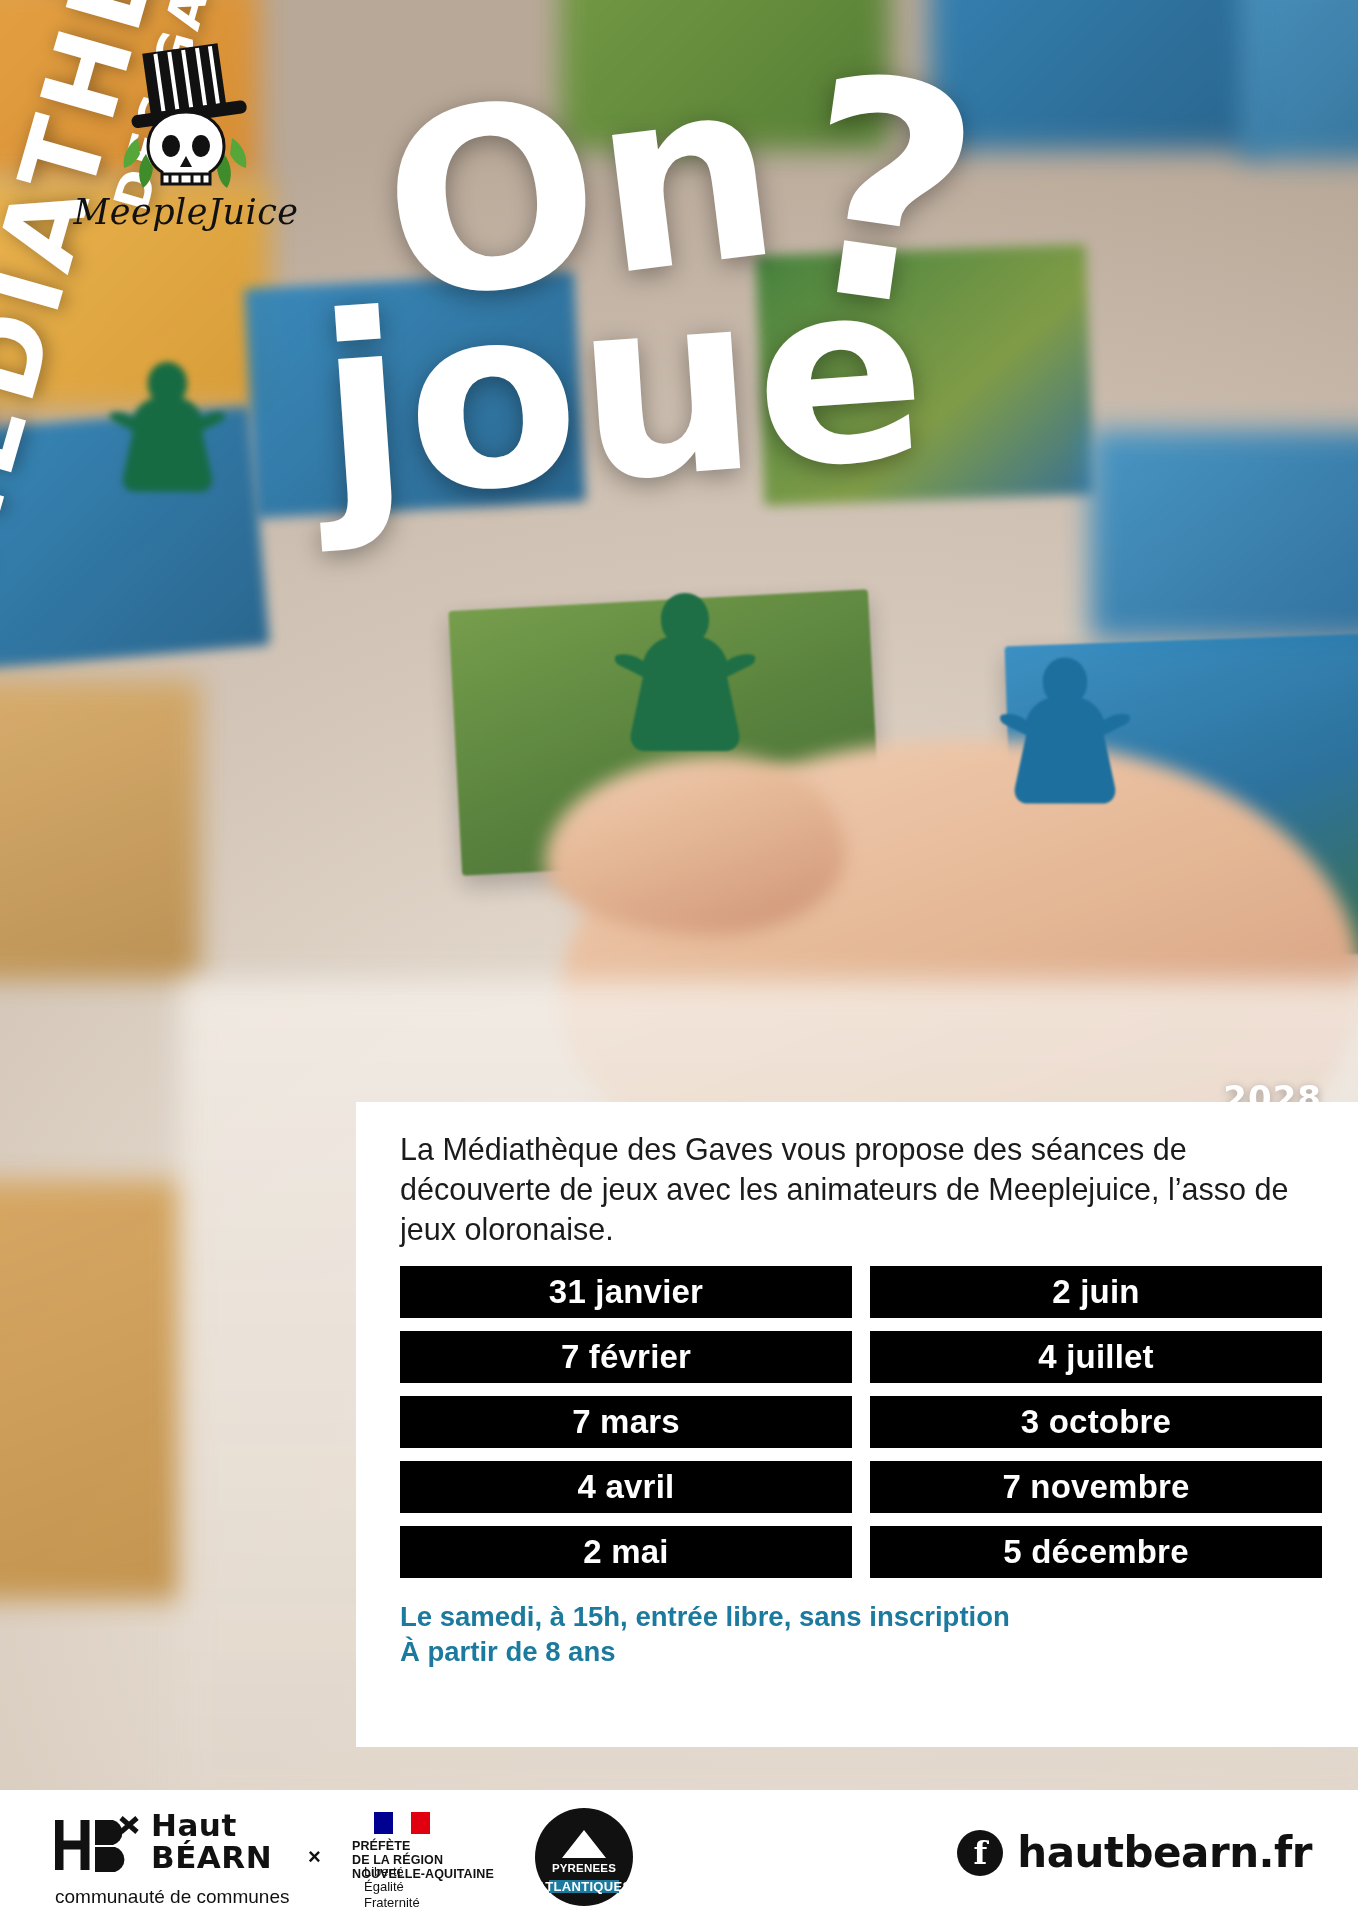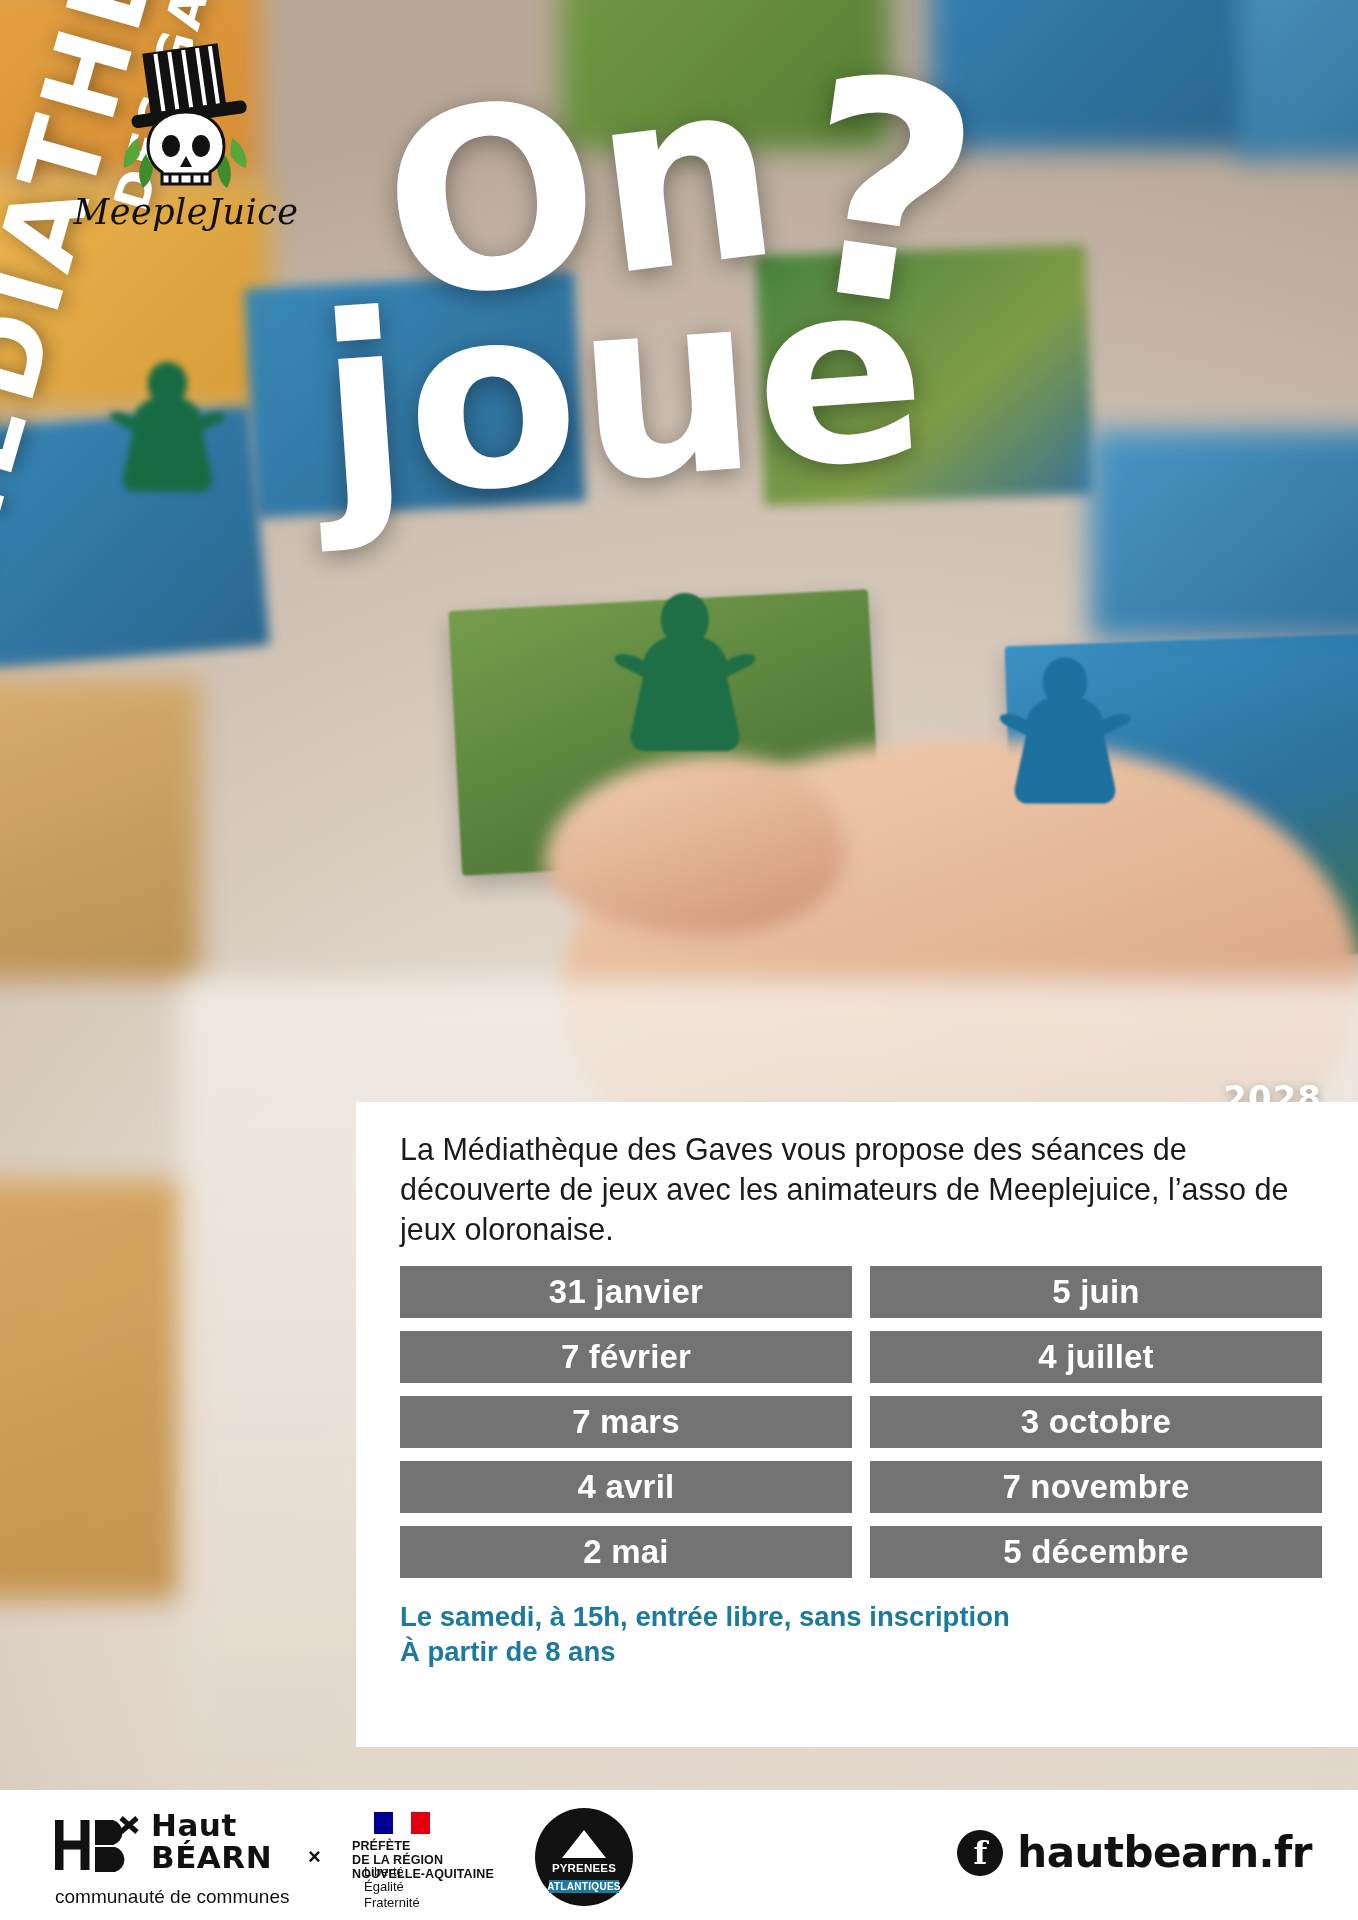--- a/index.html
+++ b/index.html
@@ -149,21 +149,21 @@
     color: #1b1b1b;
   }
   .dates-grid {
     margin-top: 16px;
     display: grid;
     grid-template-columns: 1fr 1fr;
     column-gap: 18px;
     row-gap: 13px;
   }
   .date-chip {
-    background: #737373;
+    background: #000000;
     color: #fff;
     height: 52px;
     display: flex;
     align-items: center;
     justify-content: center;
     font-family: "Liberation Sans", sans-serif;
     font-weight: bold;
     font-size: 33px;
     letter-spacing: .2px;
   }
@@ -263,21 +263,21 @@
     font-weight: bold;
     font-size: 11.5px;
     line-height: 1.12;
     letter-spacing: .2px;
   }
   .pa-band {
     position: absolute; left: 14px; top: 72px;
     width: 70px; height: 13px;
     background: #1b7a9e;
     color: #fff;
-    font-size: 10px;
+    font-size: 13px;
     font-weight: bold;
     display: flex; align-items: center; justify-content: center;
     letter-spacing: .3px;
   }
 
   .social {
     position: absolute; right: 46px; top: 38px;
     display: flex; align-items: center; gap: 14px;
   }
   .fb-badge {
@@ -387,21 +387,21 @@
     <div class="v-sub">DES GAVES</div>
   </div>
 
   <div class="year-2026">2028</div>
 
   <div class="panel">
     <p class="intro">La Médiathèque des Gaves vous propose des séances de découverte de jeux avec les animateurs de Meeplejuice, l’asso de jeux oloronaise.</p>
 
     <div class="dates-grid">
       <div class="date-chip">31 janvier</div>
-      <div class="date-chip">5 juin</div>
+      <div class="date-chip">2 juin</div>
       <div class="date-chip">7 février</div>
       <div class="date-chip">4 juillet</div>
       <div class="date-chip">7 mars</div>
       <div class="date-chip">3 octobre</div>
       <div class="date-chip">4 avril</div>
       <div class="date-chip">7 novembre</div>
       <div class="date-chip">2 mai</div>
       <div class="date-chip">5 décembre</div>
     </div>
 

